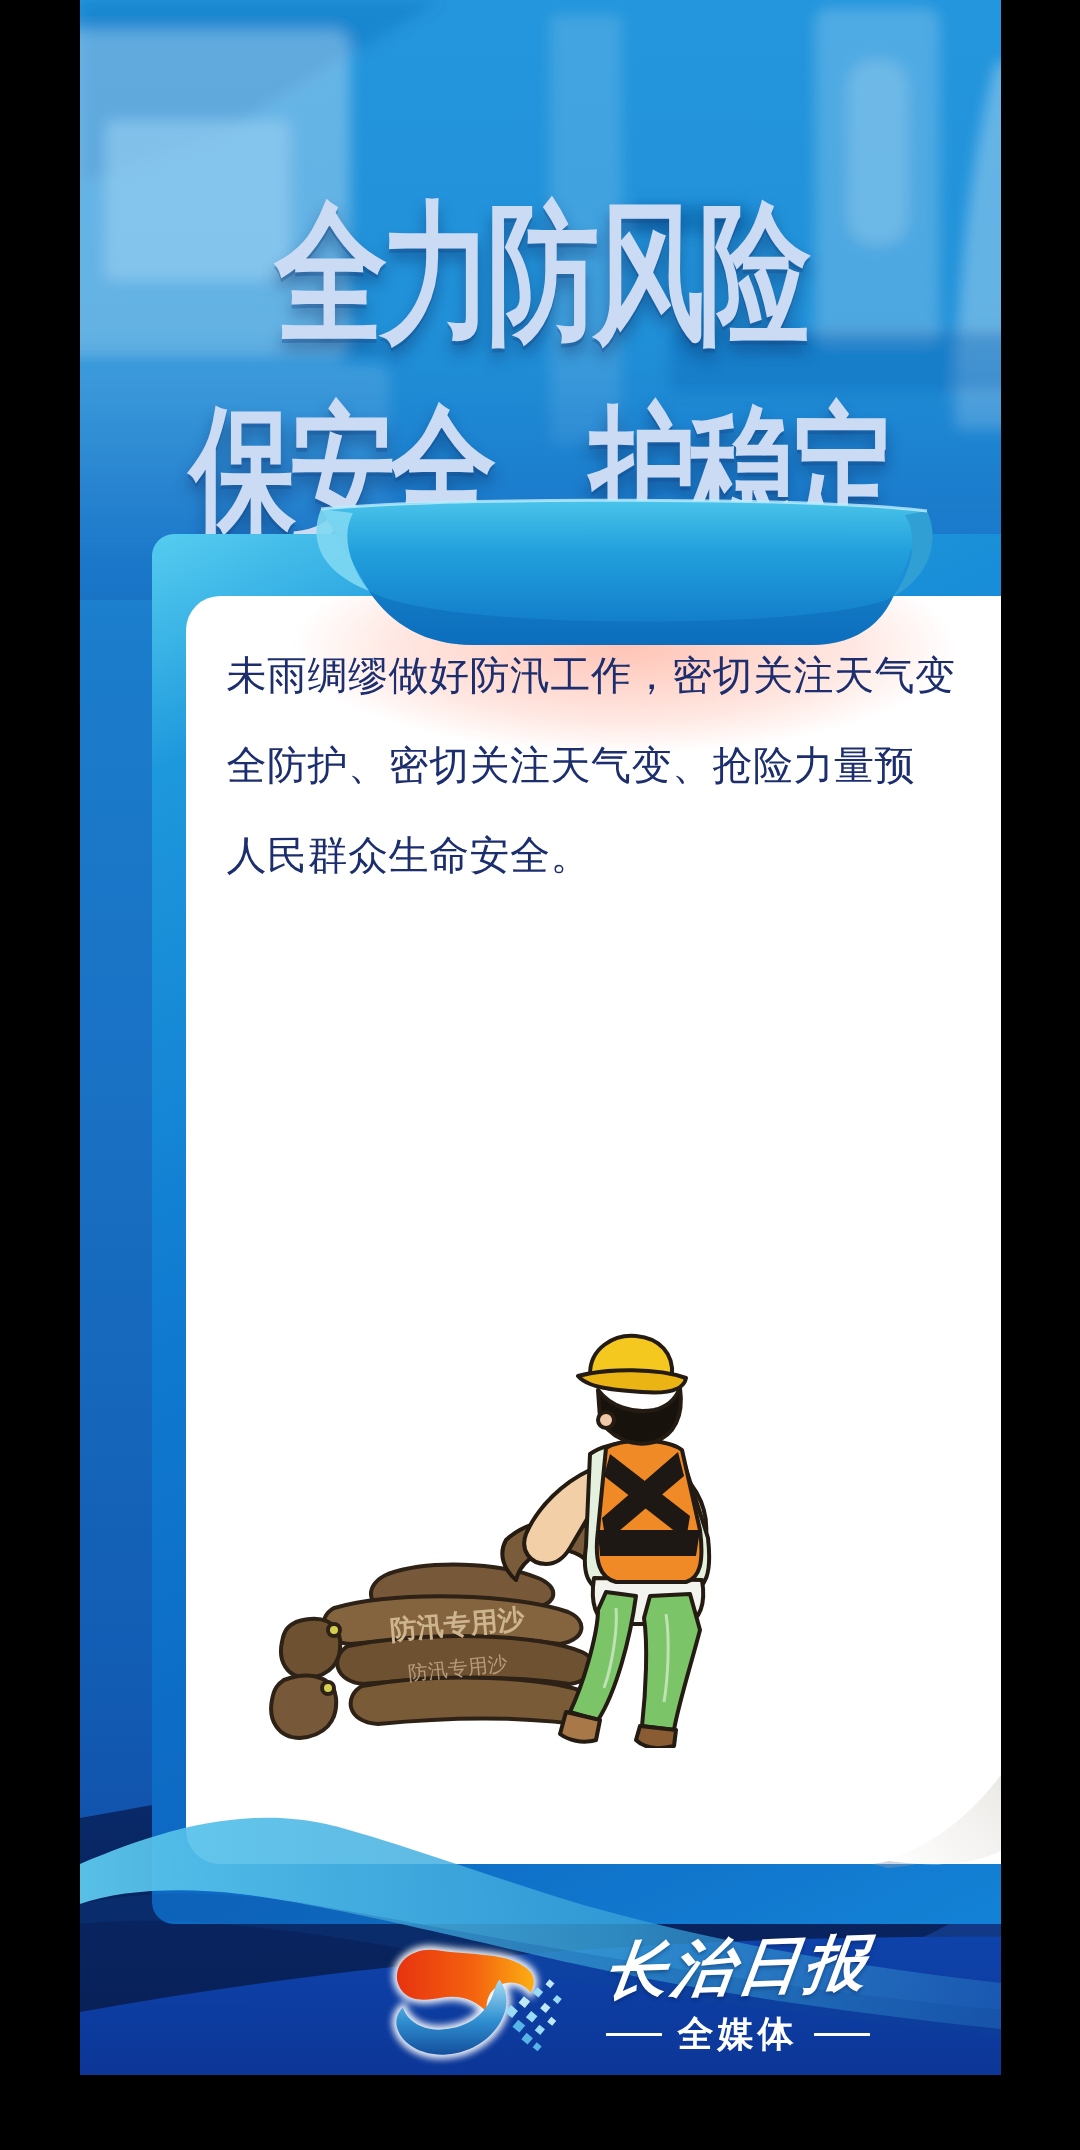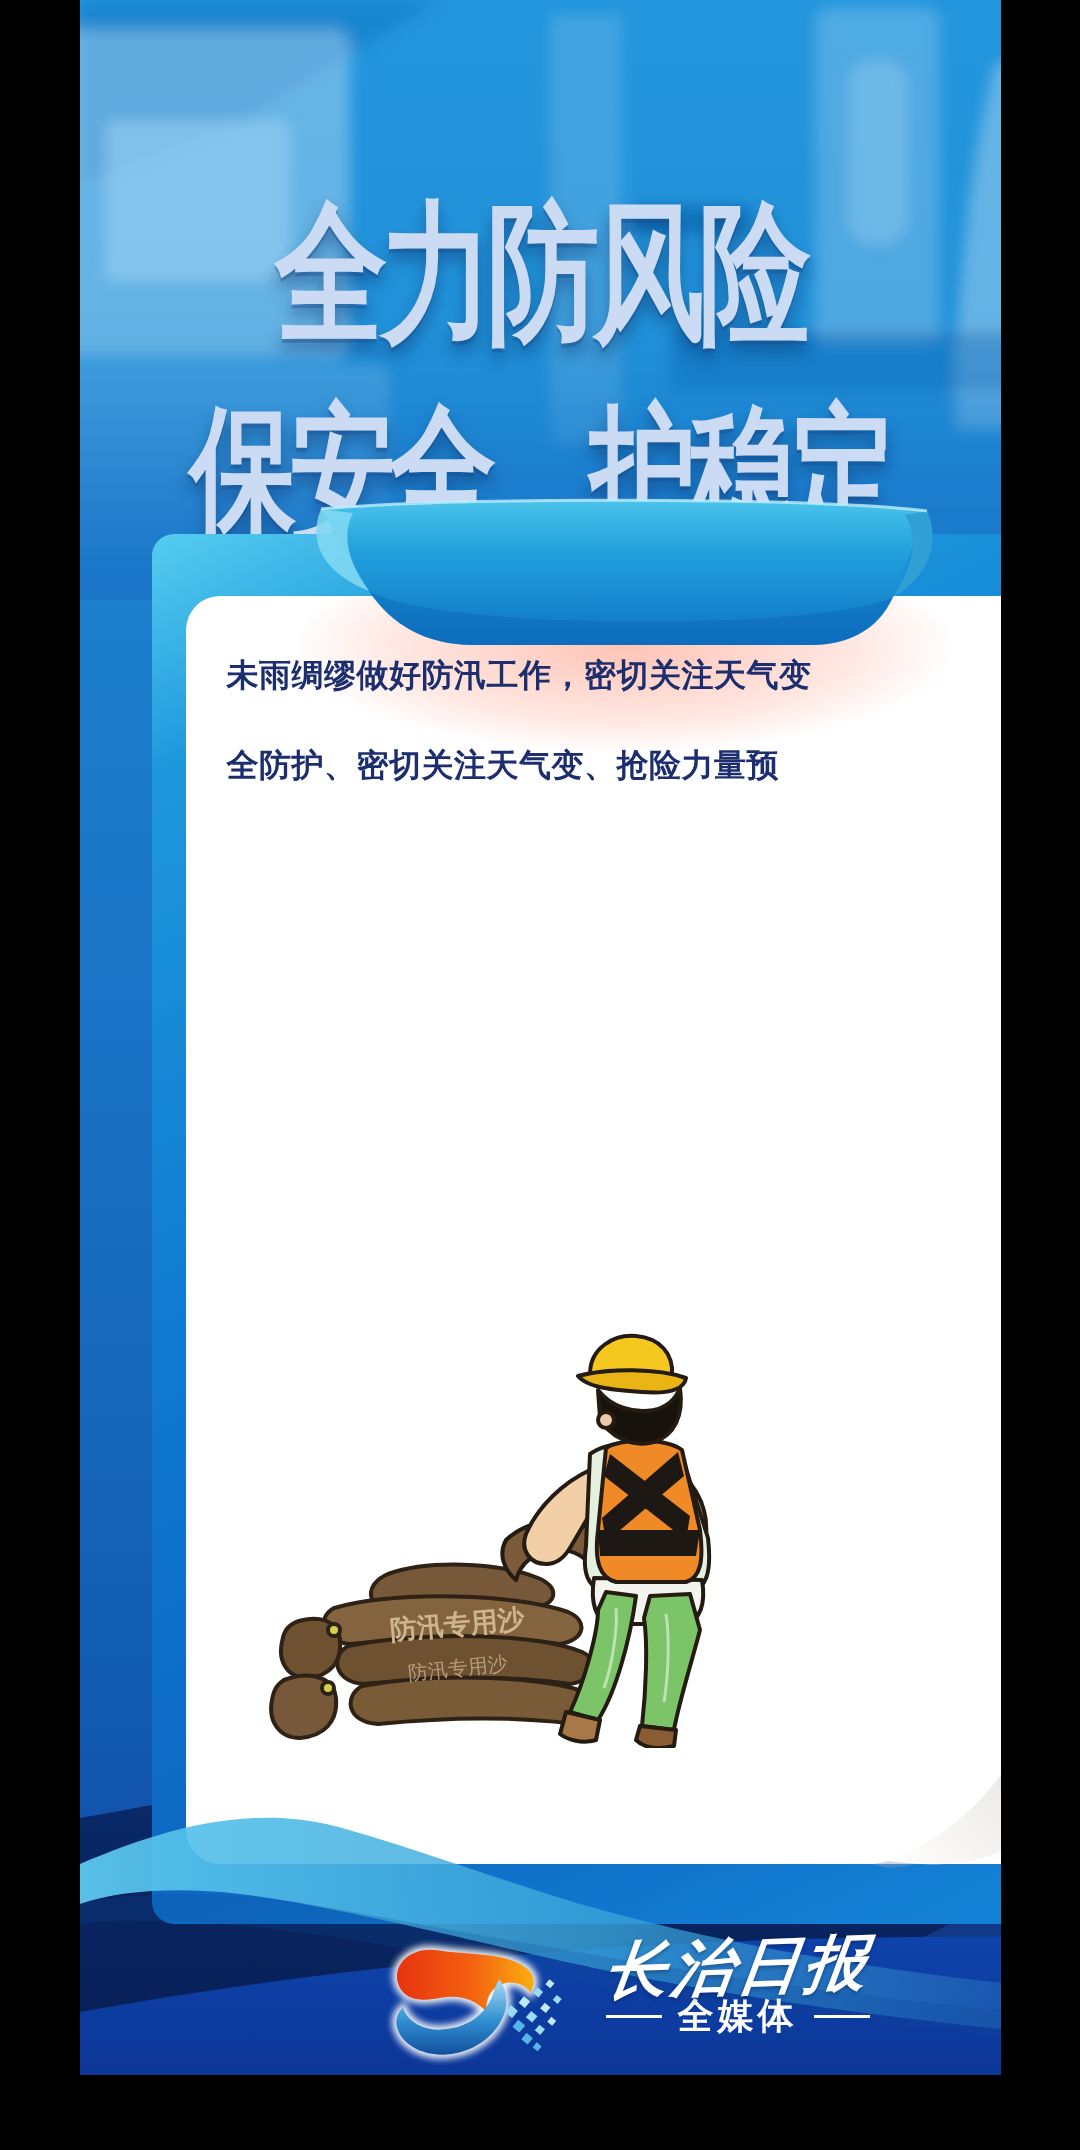--- a/index.html
+++ b/index.html
@@ -18,36 +18,36 @@
   .title-line.l2{top:400px;font-size:106px;letter-spacing:-6px;transform:scaleY(1.38);transform-origin:top center;}
   
   .bottom-waves{position:absolute;left:0;top:1560px;width:1080px;height:590px;z-index:3;}
   
   .card-frame{position:absolute;left:72px;top:534px;width:938px;height:1390px;border-radius:22px;z-index:4;
      background:linear-gradient(155deg,#55cdf0 0%,#1e98dc 13%,#0f79d0 45%,#0d68c2 74%,#1485d8 100%);}
   .white-card{position:absolute;left:106px;top:596px;width:877px;height:1268px;border-radius:34px;
      background:#ffffff;z-index:5;}
   .pink-glow{position:absolute;left:40px;top:0;width:797px;height:195px;border-radius:34px;
      background:radial-gradient(55% 72% at 50% 26%,rgba(255,148,122,.55) 0%,rgba(255,170,150,.28) 52%,rgba(255,190,170,0) 76%);}
-  .card-text{position:absolute;left:41px;top:34px;width:794px;font-size:32px;line-height:90px;
-     color:#1c2e6e;text-align:justify;letter-spacing:.5px;font-weight:bold;}
+  .card-text{position:absolute;left:41px;top:34px;width:794px;font-size:40px;line-height:90px;
+     color:#1c2e6e;text-align:justify;letter-spacing:.5px;}
   .card-text .bline{height:90px;overflow:visible;text-align:justify;text-align-last:left;}
   .illustration{position:absolute;left:158px;top:1278px;width:520px;height:470px;z-index:6;}
   .page-curl{position:absolute;left:792px;top:1688px;width:200px;height:180px;z-index:7;}
   .ribbon{position:absolute;left:225px;top:493px;width:640px;height:170px;z-index:8;}
   .cyan-wave{position:absolute;left:0;top:1772px;width:1080px;height:303px;z-index:9;}
   
   .footer{position:absolute;left:0;top:1912px;width:1080px;display:flex;justify-content:center;
      align-items:flex-start;gap:26px;z-index:10;}
   .logo-mark{width:210px;height:152px;margin-top:8px;}
   .brand{display:flex;flex-direction:column;align-items:center;margin-top:24px;}
   .brand-name{font-family:"DejaVu Serif",serif;font-style:italic;font-weight:bold;color:#ffffff;
      font-size:62px;line-height:1;letter-spacing:4px;transform:skewX(-9deg) rotate(-2deg);
      text-shadow:0 2px 4px rgba(5,20,60,.4);}
-  .brand-sub-row{display:flex;align-items:center;gap:16px;}
+  .brand-sub-row{display:flex;align-items:center;gap:16px;margin-top:18px;}
   .dash{width:56px;height:3px;background:#ffffff;}
   .brand-sub{font-size:36px;font-weight:bold;color:#ffffff;letter-spacing:4px;line-height:1;}
   .black-bar{position:absolute;left:0;top:2075px;width:1080px;height:75px;background:#000;z-index:12;}
 </style>
 </head>
 <body>
 
 <div class="stage">
 
   <div class="hero">
@@ -91,20 +91,21 @@
     <path d="M1080,210 C960,330 800,420 560,470 C820,470 1010,420 1080,360 Z" fill="#1c55b8" opacity=".45"></path>
     <path d="M0,452 C300,398 660,366 1080,380 L1080,590 L0,590 Z" fill="url(#royg)"></path>
   </svg>
 
   <div class="card-frame"></div>
   <div class="white-card">
     <div class="pink-glow"></div>
     <div class="card-text">
       <div class="bline">未雨绸缪做好防汛工作，密切关注天气变</div>
       <div class="bline">全防护、密切关注天气变、抢险力量预</div>
+      <div class="bline">人民群众生命安全。</div>
     </div>
   </div>
 
   <svg class="illustration" viewBox="0 0 520 470">
     <g stroke="#2e2115" stroke-width="4" stroke-linejoin="round" stroke-linecap="round">
       <path d="M150,296 C190,282 260,284 300,300 C322,309 320,326 296,330 C240,322 185,328 152,330 C128,330 126,306 150,296 Z" fill="#77593a"></path>
       <path d="M96,330 C160,312 280,316 330,334 C350,342 348,362 322,366 C240,354 160,362 112,366 C84,364 78,340 96,330 Z" fill="#84643f"></path>
       <path d="M110,368 C190,352 300,356 344,374 C362,382 358,402 332,406 C250,394 170,402 126,406 C96,404 92,378 110,368 Z" fill="#6e5131"></path>
       <path d="M124,408 C200,394 310,398 352,416 C368,424 364,442 338,446 C260,436 180,442 140,446 C108,444 106,418 124,408 Z" fill="#7a5b38"></path>
       <path d="M58,344 C84,336 100,344 102,362 C104,384 92,398 70,400 C48,400 40,382 44,364 C46,352 50,348 58,344 Z" fill="#6e5131"></path>

